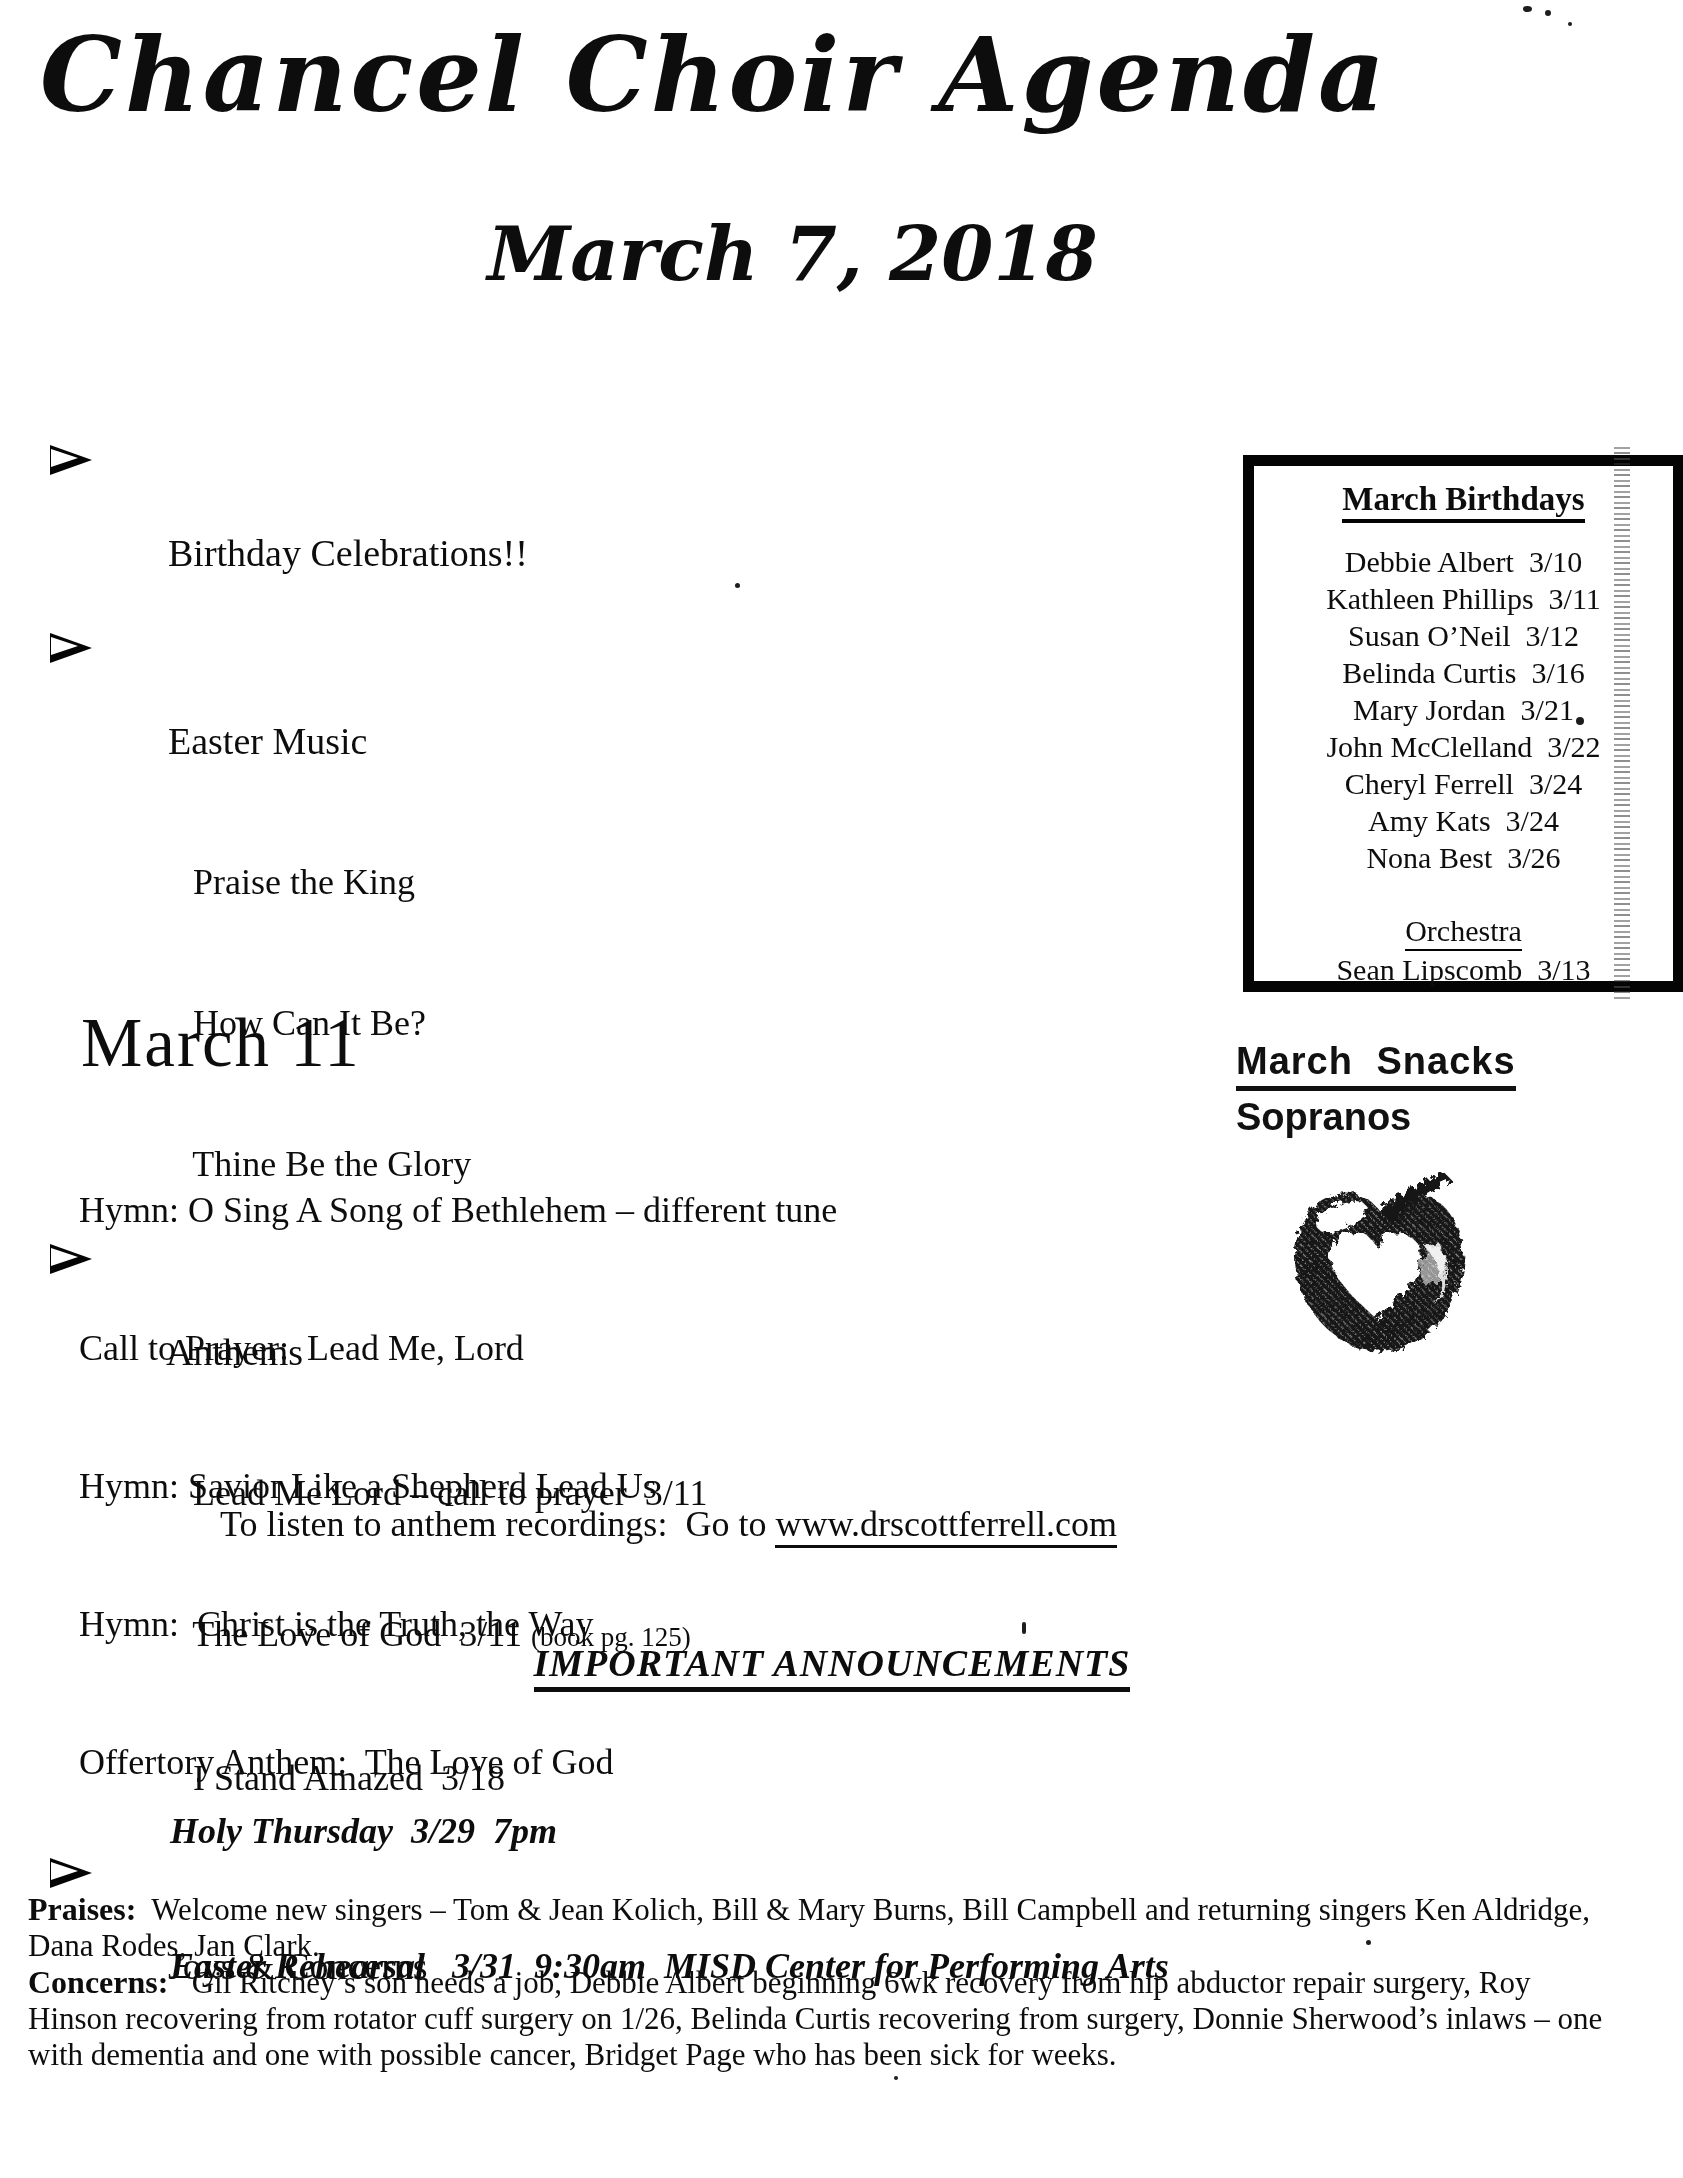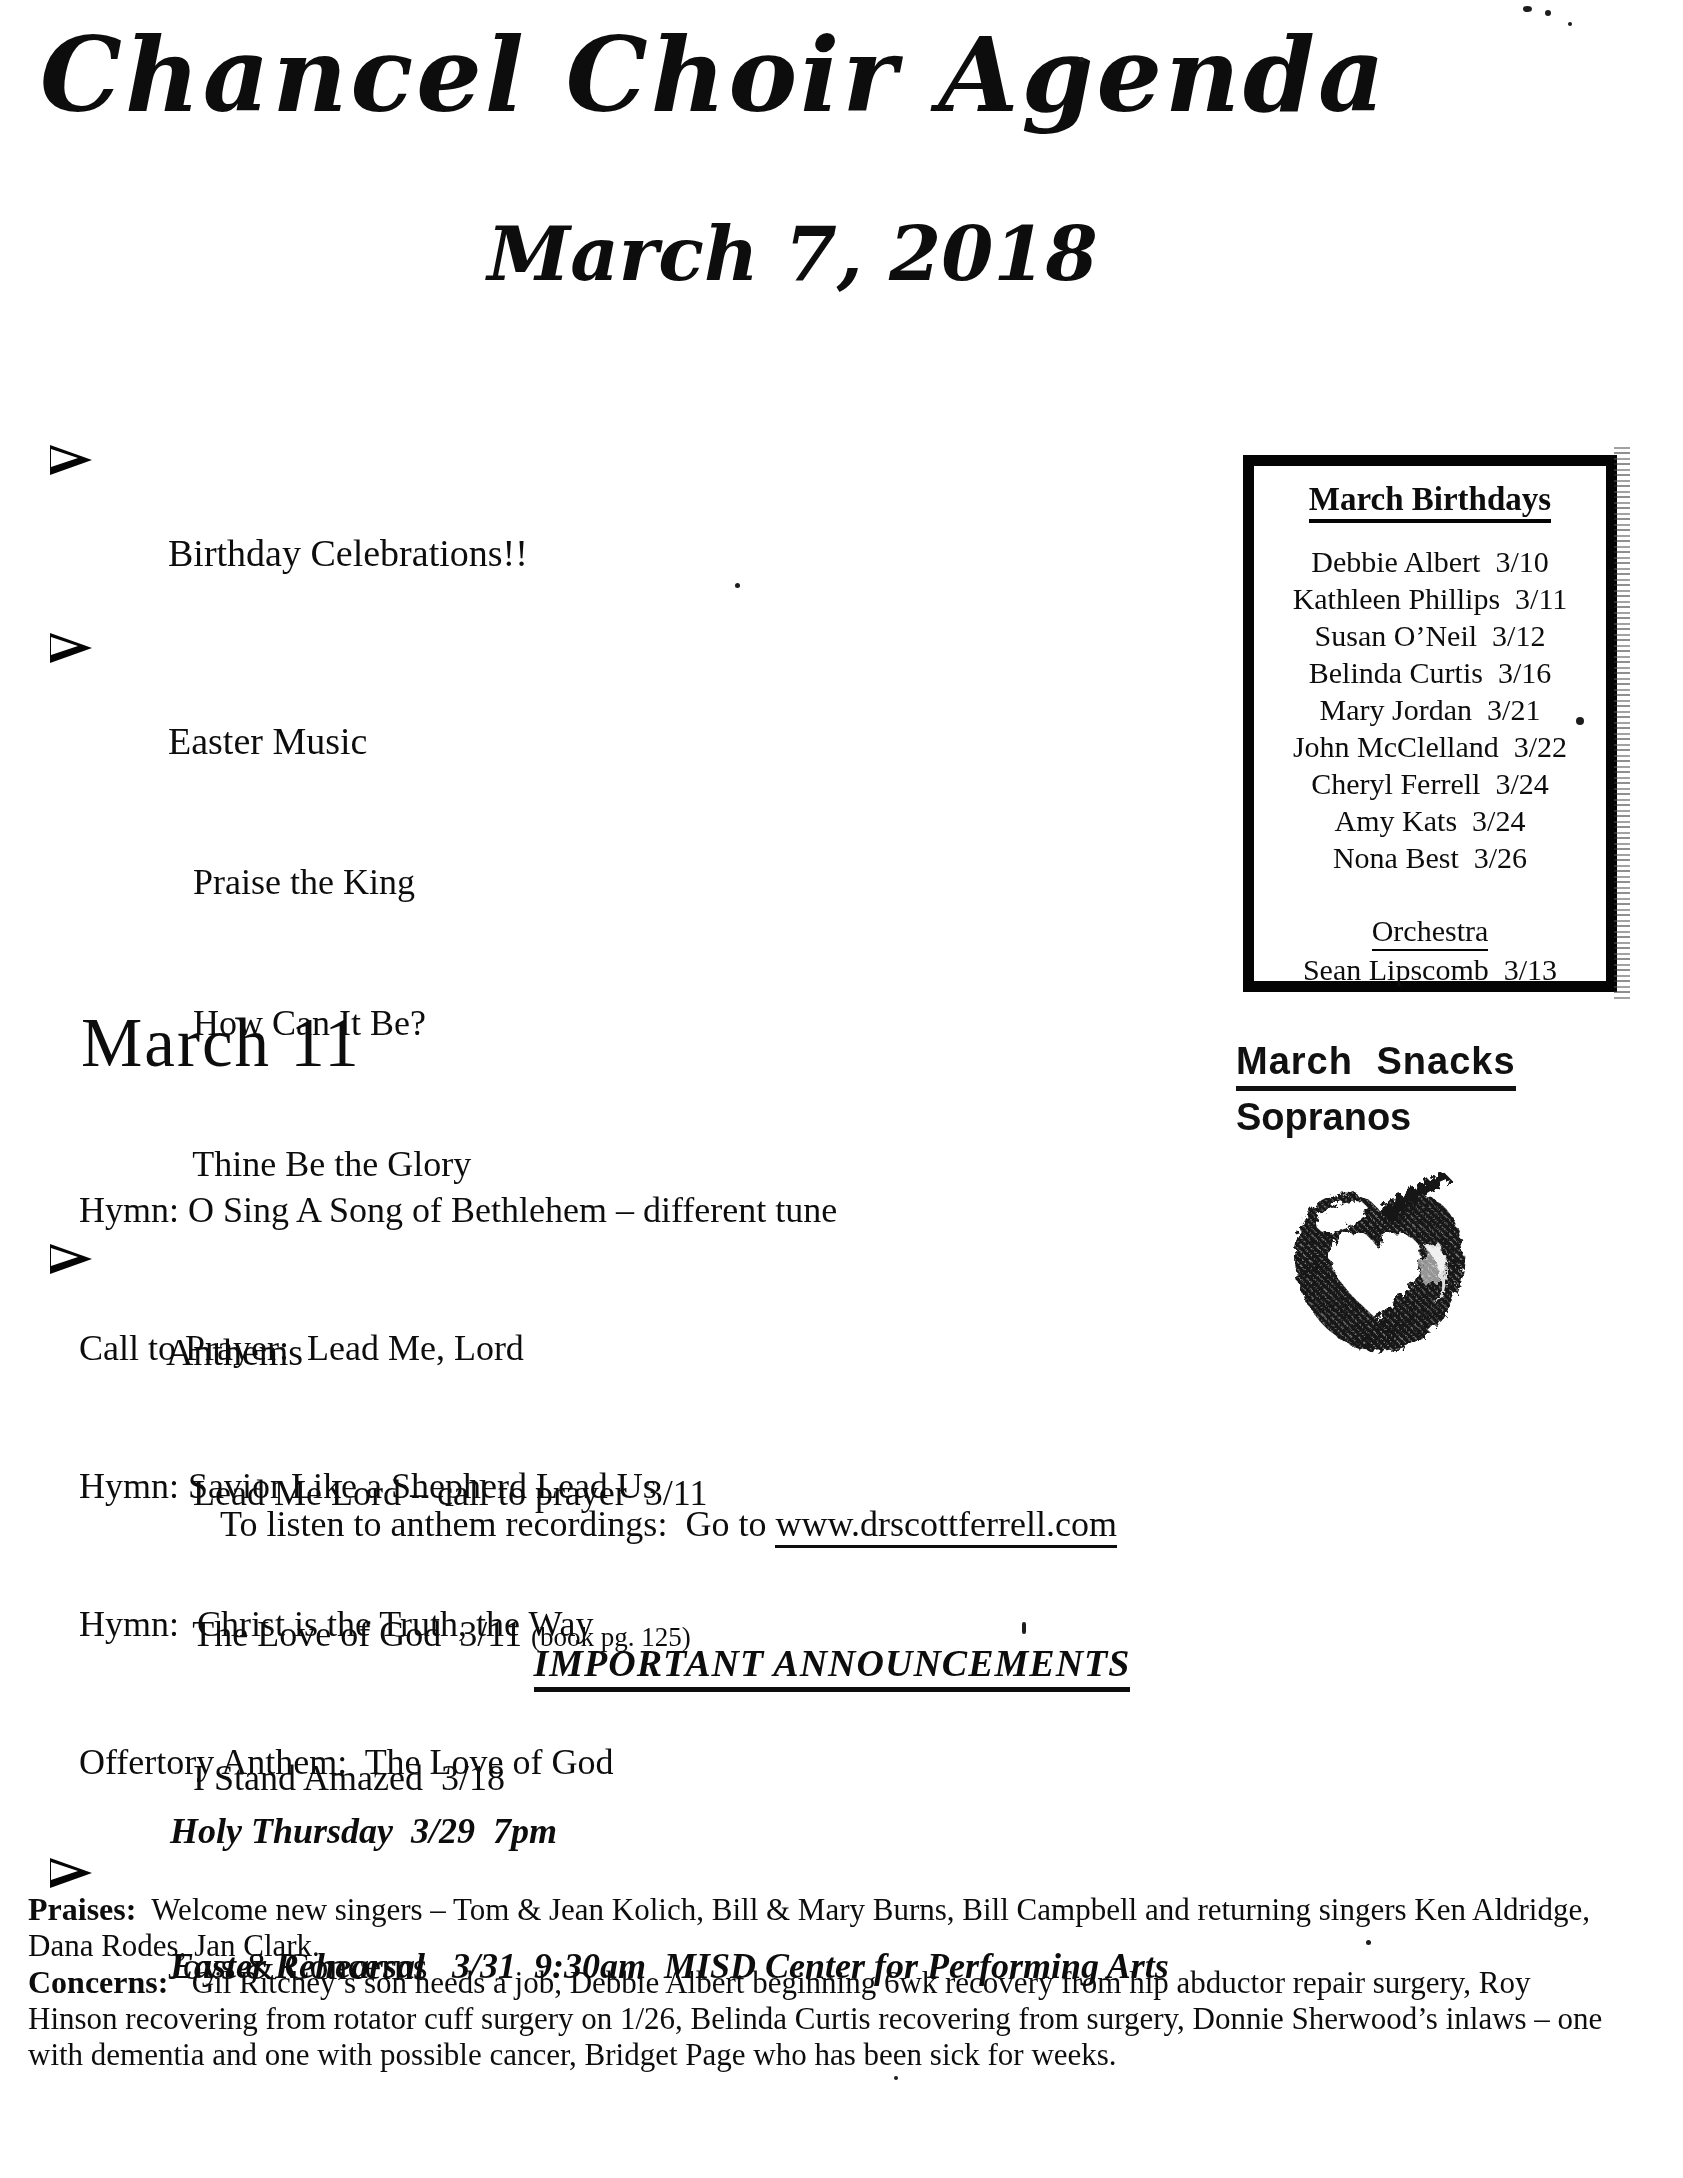--- a/index.html
+++ b/index.html
@@ -30,21 +30,21 @@
   }
   .arrow::after {
     content:""; position:absolute; left:1px; top:4px; width:0; height:0;
     border-left:27px solid #fff; border-top:9px solid transparent; border-bottom:9px solid transparent;
   }
   
   .m11-heading { position:absolute; left:81px; top:1004px; font-size:69px; letter-spacing:2px; }
   .m11-lines { position:absolute; left:79px; top:1095px; font-size:36px; line-height:46px; white-space:pre; }
   
   .bbox {
-    position:absolute; left:1243px; top:455px; width:374px; height:537px;
+    position:absolute; left:1243px; top:455px; width:441px; height:537px;
     border:11px solid #040404; box-sizing:border-box; text-align:center; background:#fff;
   }
   .bbox-title { margin-top:15px; font-size:33px; font-weight:bold; }
   .bbox-title span { display:inline-block; border-bottom:4px solid #040404; padding-bottom:1px; }
   .bbox-entries { margin-top:20px;text-align:center; }
   .bbox-entries div { font-size:30px; line-height:37px; white-space:pre; }
   .bbox-gap { height:36px; }
   .bbox-sub { font-size:30px; line-height:37px; }
   .bbox-sub span { display:inline-block; border-bottom:2px solid #040404; }
   .bbox-orch { font-size:30px; line-height:37px; white-space:pre; }

